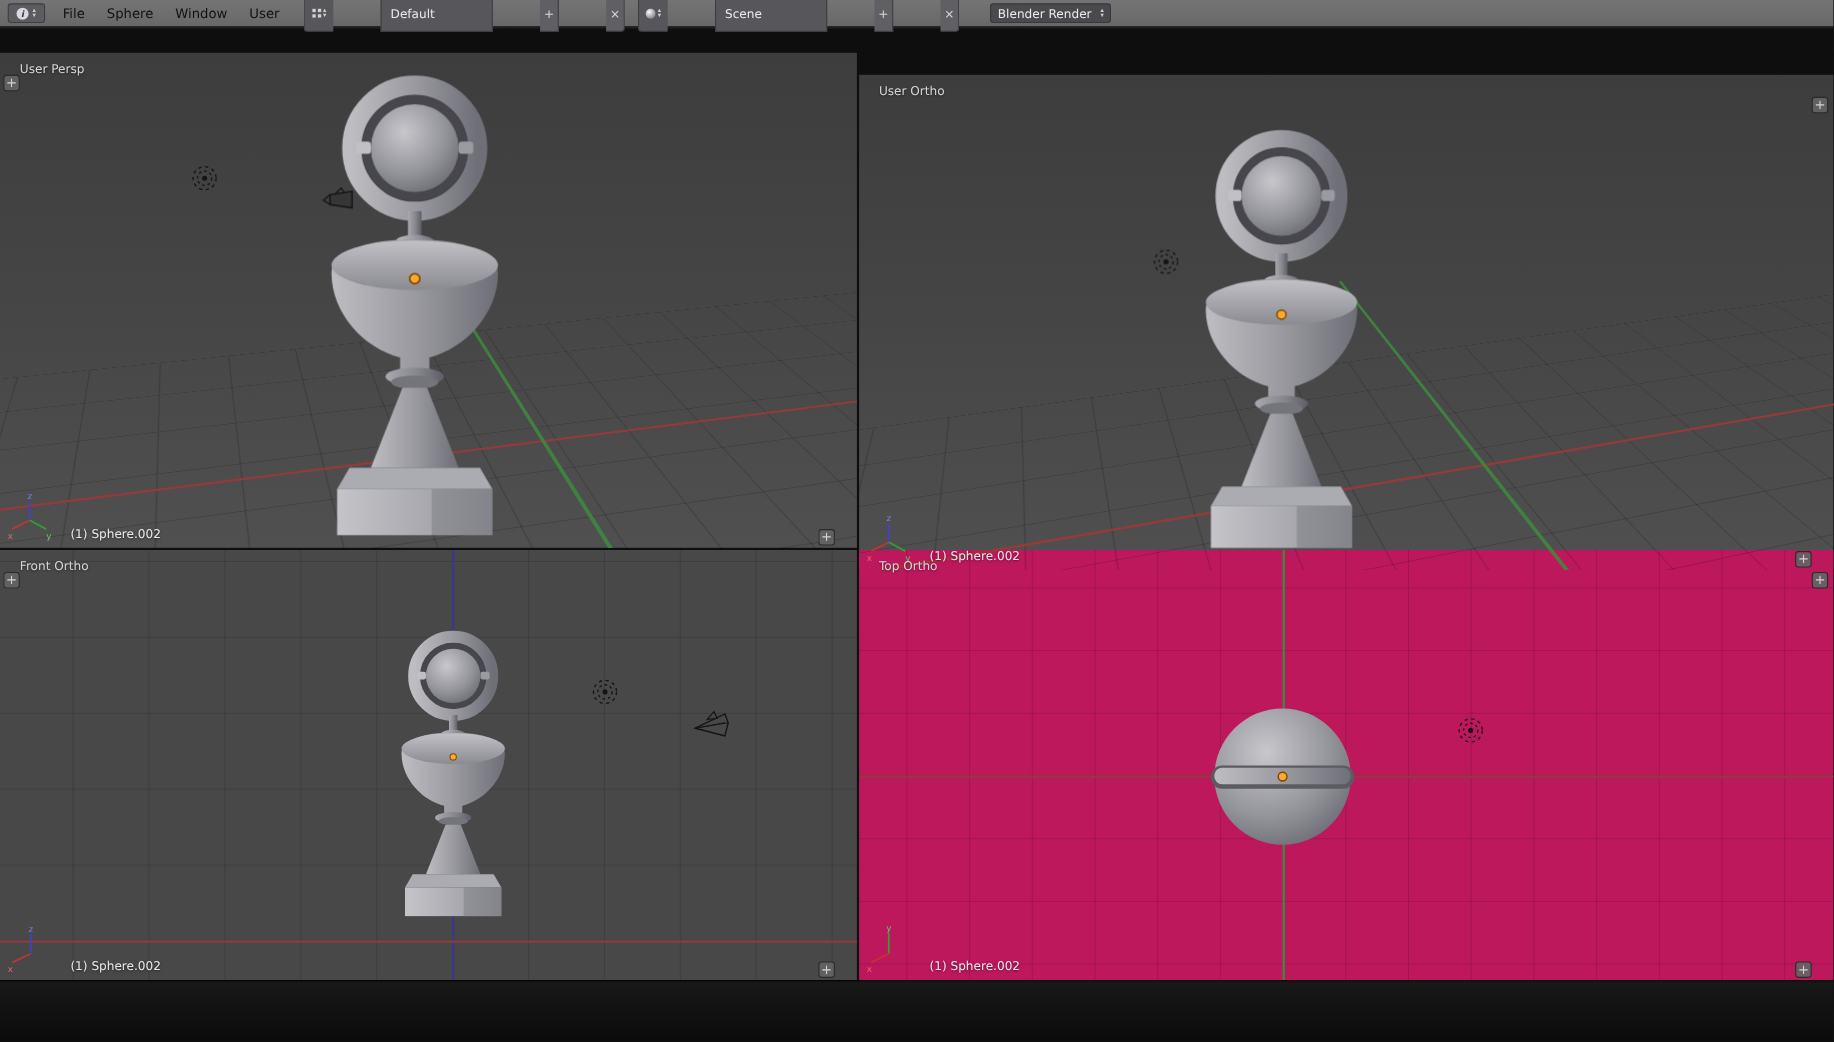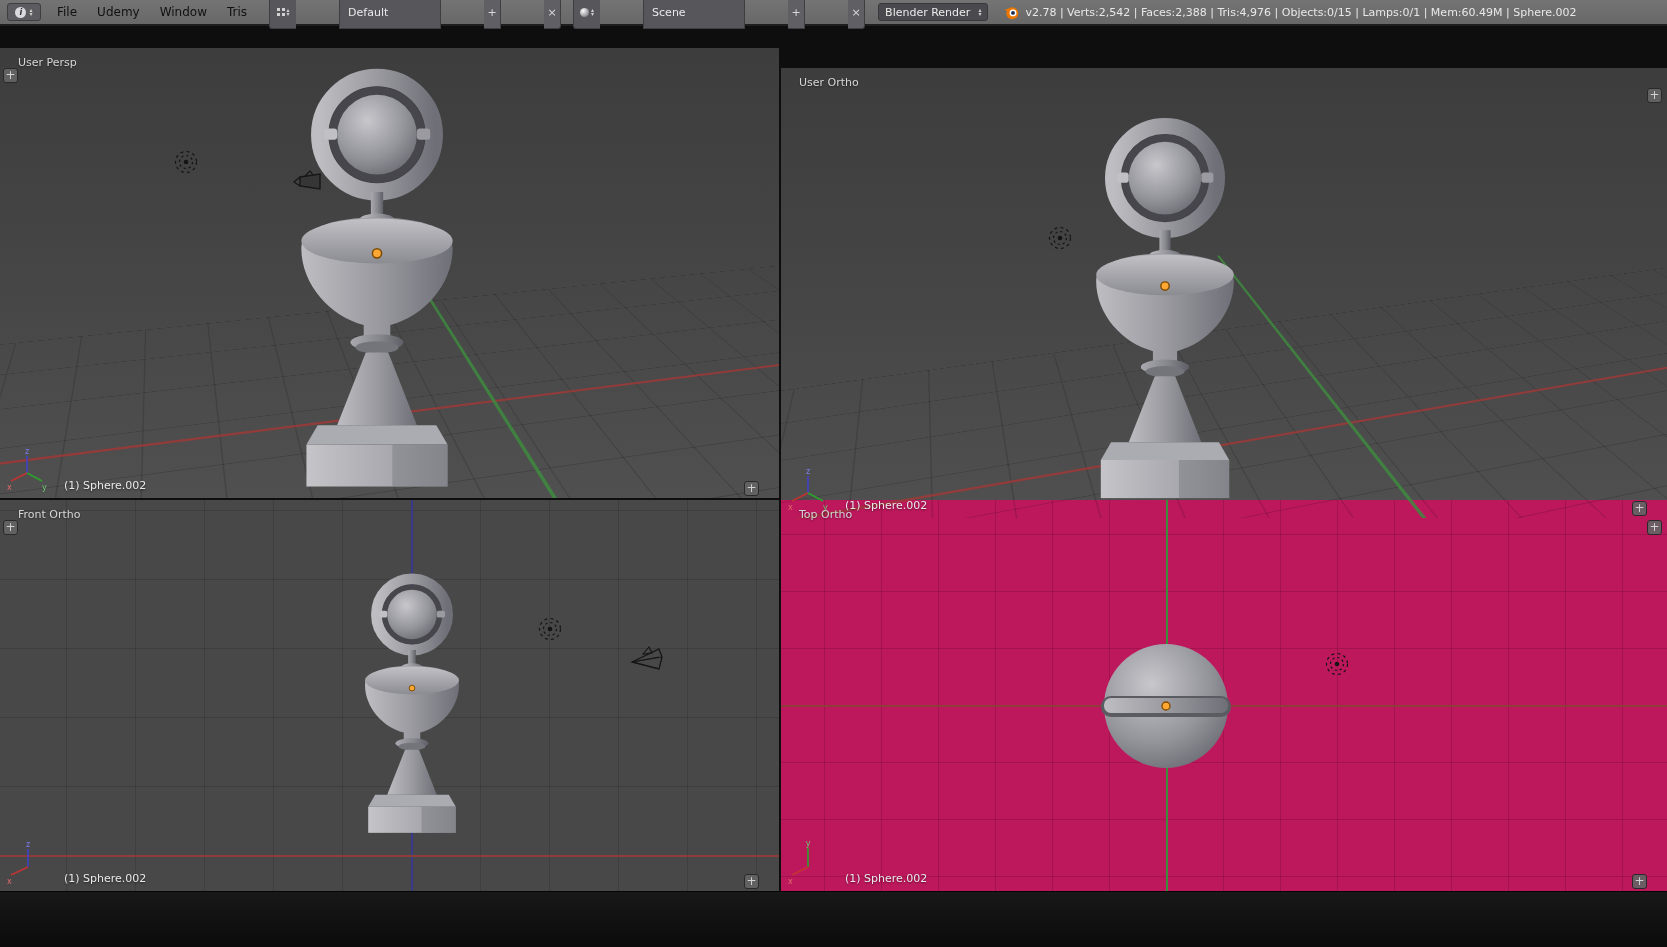--- a/index.html
+++ b/index.html
@@ -35,21 +35,21 @@
                   linear-gradient(#d2d2d2,#d2d2d2) 0 5px/3px 3px no-repeat,
                   linear-gradient(#d2d2d2,#d2d2d2) 5px 5px/3px 3px no-repeat; }
   .scene-ball-icon { width:9px; height:9px; border-radius:50%;
       background: radial-gradient(circle at 35% 32%, #fdfdfd, #8e8e94 70%, #5c5c62); }
   .sel-field { min-width:102px; background:#57575b; border:1px solid #3e3e42; color:#eaeaea;
             font-size:11px; display:flex; align-items:center; padding:0 8px; cursor:pointer; white-space:nowrap; }
   .sq-btn { width:17px; background:#606064; border:1px solid #3e3e42; border-left:none; color:#d8d8d8;
             font-size:11px; display:flex; align-items:center; justify-content:center; cursor:pointer; }
   .sq-btn:last-child { border-radius:0 3px 3px 0; }
 
-  .engine-select { height:18px; margin-left:13px; min-width:108px; background:#4a4a4e; border:1px solid #38383c;
+  .engine-select { height:18px; margin-left:28px; min-width:108px; background:#4a4a4e; border:1px solid #38383c;
             border-radius:3px; color:#eaeaea; font-size:11px; display:flex; align-items:center;
             justify-content:space-between; gap:8px; padding:0 6px; cursor:pointer; white-space:nowrap; }
 
   .stats-group { display:flex; align-items:center; gap:6px; margin-left:16px; }
   .stats { font-size:11px; color:#e8e8e8; white-space:nowrap; }
 
   
   .quad { position:absolute; left:0; top:48px; width:1667px; height:665px; background:#0e0e0e; }
   .viewport { position:absolute; overflow:hidden; cursor:crosshair;
               background:linear-gradient(180deg,#3d3d3d 0%,#454545 48%,#505050 100%); }
@@ -174,23 +174,23 @@
     <div class="editor-type-btn">
       <span class="info-circle">i</span>
       <span class="updown">
         <i class="tri">▴</i>
           <i class="tri">▾</i>
       </span>
     </div>
 
     <nav class="menubar">
       <span class="menu-item">File</span>
-      <span class="menu-item">Udemy</span>
+      <span class="menu-item">Sphere</span>
       <span class="menu-item">Window</span>
-      <span class="menu-item">Tris</span>
+      <span class="menu-item">User</span>
     </nav>
 
     <div class="selector">
       <span class="browse-btn">
         <span class="mini-grid-icon"></span>
         <span class="updown">
           <i class="tri">▴</i>
             <i class="tri">▾</i>
         </span>
       </span>
@@ -213,29 +213,20 @@
     </div>
 
     <div class="engine-select">
       <span>Blender Render</span>
       <span class="updown">
         <i class="tri">▴</i>
           <i class="tri">▾</i>
       </span>
     </div>
 
-    <div class="stats-group">
-      <svg width="15" height="15" viewBox="0 0 20 20">
-        <circle cx="11" cy="11" r="8" fill="#ea7600"></circle>
-        <path d="M1,6 L9,4 L7,10 Z" fill="#ea7600"></path>
-        <circle cx="12" cy="10.5" r="4.6" fill="#ffffff"></circle>
-        <circle cx="12" cy="10.5" r="2.6" fill="#1c2c52"></circle>
-      </svg>
-      <span class="stats">v2.78 | Verts:2,542 | Faces:2,388 | Tris:4,976 | Objects:0/15 | Lamps:0/1 | Mem:60.49M | Sphere.002</span>
-    </div>
   </div>
 
   <div class="quad">
 
     <div class="viewport vp1">
       <div class="floor">
         <div class="xline"></div>
         <div class="yline"></div>
       </div>
       <svg class="obj" style="left:287px; top:15px;" width="180" height="440">

